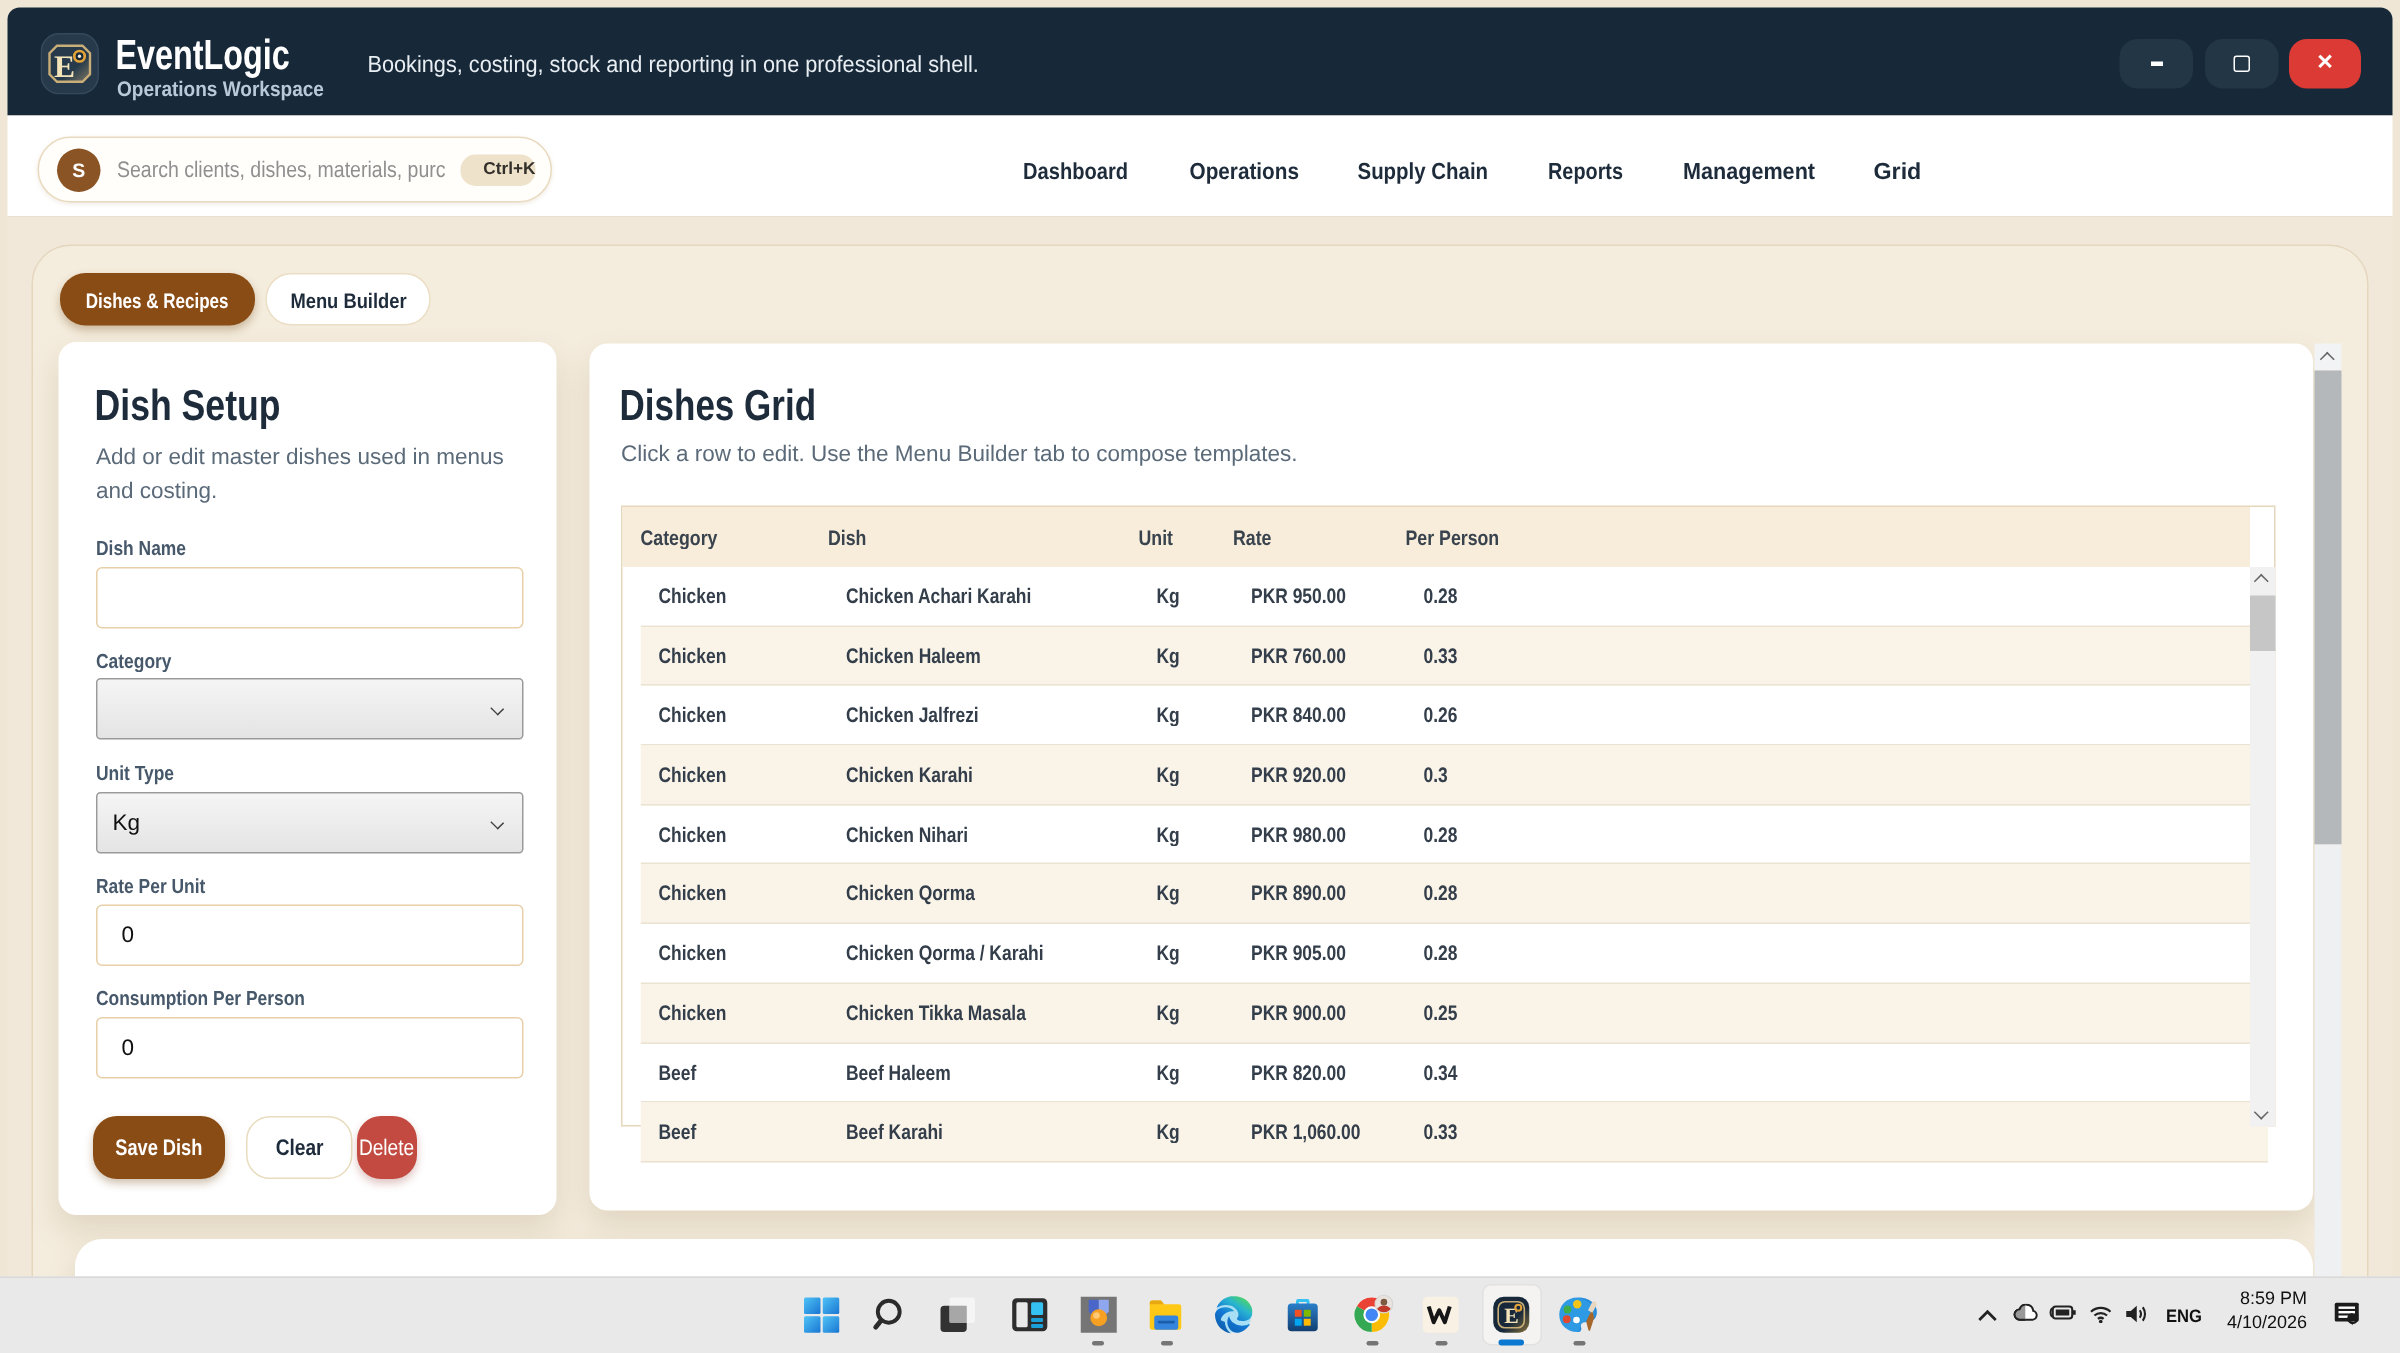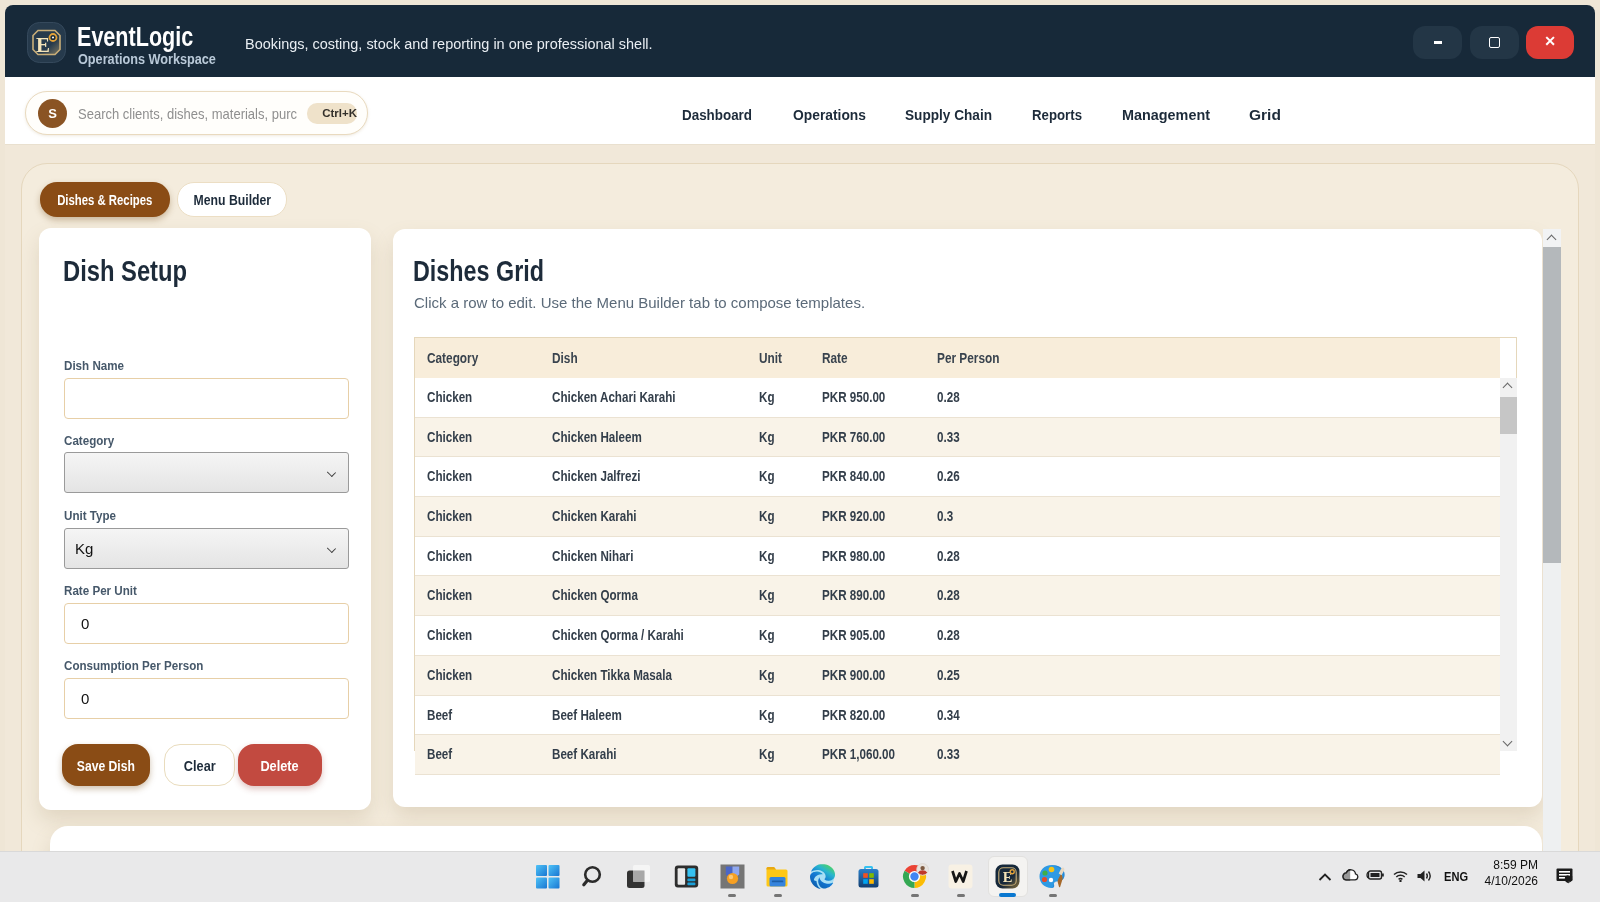--- a/index.html
+++ b/index.html
@@ -48,28 +48,28 @@
   .sub { font-size:15px; color:#5b6a79; line-height:23px; }
   .lbl { font-size:13.5px; font-weight:600; color:#46586a; transform:scaleX(0.86); transform-origin:0 50%; }
   .inp { width:285px; height:41px; background:#fff; border:1px solid #e7cfa7; border-radius:4px; font-size:15px; color:#111; line-height:39px; padding-left:16px; }
   .sel { width:285px; height:41px; background:linear-gradient(#f5f5f5,#e4e4e4); border:1px solid #9a9a9a; border-radius:3px; font-size:15px; color:#111; line-height:39px; padding-left:10px; }
   .chev { position:absolute; right:13px; top:16px; width:7px; height:7px; border-right:1.5px solid #3c3c3c; border-bottom:1.5px solid #3c3c3c; transform:rotate(45deg) scale(1,0.85); }
   .btn { top:516px; height:42px; border-radius:16px; font-size:15px; display:flex; align-items:center; justify-content:center; }
   #bsave { left:23px; width:88px; background:#8a4c15; color:#fff; font-weight:700; box-shadow:0 3px 6px rgba(120,80,30,.35); }
   #bsave span { transform:scaleX(0.81); }
   #bclear { left:125px; width:71px; background:#fff; color:#1d2b3a; border:1px solid #e9dcbd; font-weight:600; }
   #bclear span { transform:scaleX(0.85); }
-  #bdelete { left:199px; width:84px; background:#c24a40; color:#fff; font-weight:700; box-shadow:0 3px 6px rgba(150,60,50,.3); }
+  #bdelete { left:199px; width:40px; background:#c24a40; color:#fff; font-weight:400; box-shadow:0 3px 6px rgba(150,60,50,.3); }
   #bdelete span { transform:scaleX(0.85); }
 
   
   #tablewrap { left:21px; top:108px; width:1103px; height:414px; border:1px solid #e5d7bb; background:#fff; }
   #thead { left:0; top:0; width:1085px; height:40px; background:#f8edda; }
   .th { top:12px; font-size:14px; font-weight:600; color:#39434e; transform:scaleX(0.845); transform-origin:0 50%; }
-  #tbody { left:0; top:40px; width:1085px; height:450px; overflow:hidden;text-align:right; }
+  #tbody { left:12px; top:40px; width:1085px; height:450px; overflow:hidden;text-align:right; }
   .row { position:relative; width:100%; height:39.7px; border-bottom:1px solid #ebe2d2; }
   .row.alt { background:#f9f3e8; }
   .cell { position:absolute; top:11px; font-size:14px; font-weight:600; color:#333e4a; transform:scaleX(0.83); transform-origin:0 50%; }
   .c1 { left:12px; } .c2 { left:137px; } .c3 { left:344px; } .c4 { left:407px; } .c5 { left:522px; }
 
   
   #tsb { left:1085px; top:40px; width:17px; height:373px; background:#f1f1f1; }
   .sbchev { position:absolute; left:4px; width:7px; height:7px; border-right:1.6px solid #666; border-bottom:1.6px solid #666; }
   #tsbthumb { position:absolute; left:0px; top:19px; width:17px; height:37px; background:#c6c6c6; }
 
@@ -136,20 +136,21 @@
     <div class="abs" id="container"></div>
     <div class="abs tab" id="tab1">
       <span>Dishes &amp; Recipes</span>
     </div>
     <div class="abs tab" id="tab2">
       <span>Menu Builder</span>
     </div>
 
     <div class="abs card" id="card1">
       <h1 class="abs" style="left:24px; top:27px; transform:scaleX(0.819);">Dish Setup</h1>
+      <div class="abs sub" style="left:25px; top:65px; width:282px;">Add or edit master dishes used in menus and costing.</div>
       <div class="abs lbl" style="left:25px; top:130px;">Dish Name</div>
       <div class="abs inp" style="left:25px; top:150px;"></div>
       <div class="abs lbl" style="left:25px; top:205px;">Category</div>
       <div class="abs sel" style="left:25px; top:224px;">
         <div class="chev"></div>
       </div>
       <div class="abs lbl" style="left:25px; top:280px;">Unit Type</div>
       <div class="abs sel" style="left:25px; top:300px;">Kg<div class="chev"></div></div>
       <div class="abs lbl" style="left:25px; top:355px;">Rate Per Unit</div>
       <div class="abs inp" style="left:25px; top:375px;">0</div>

